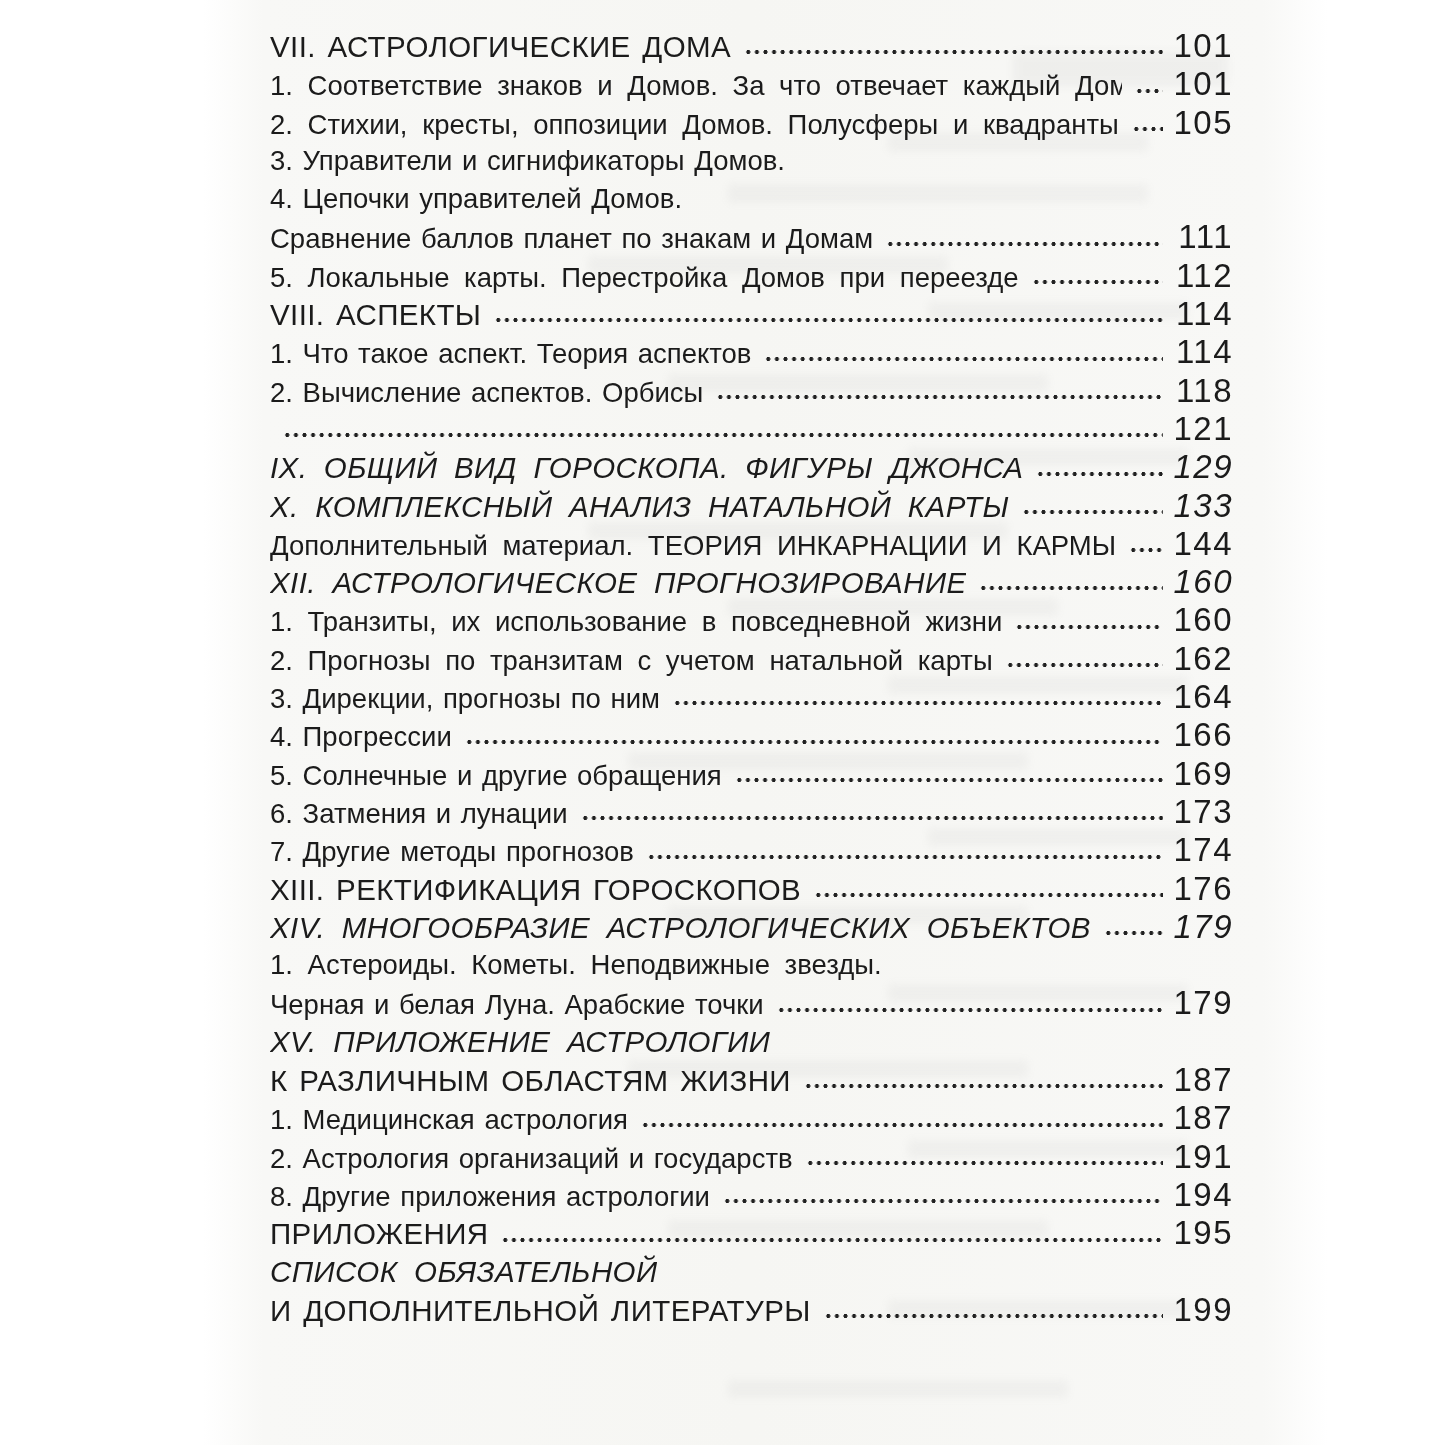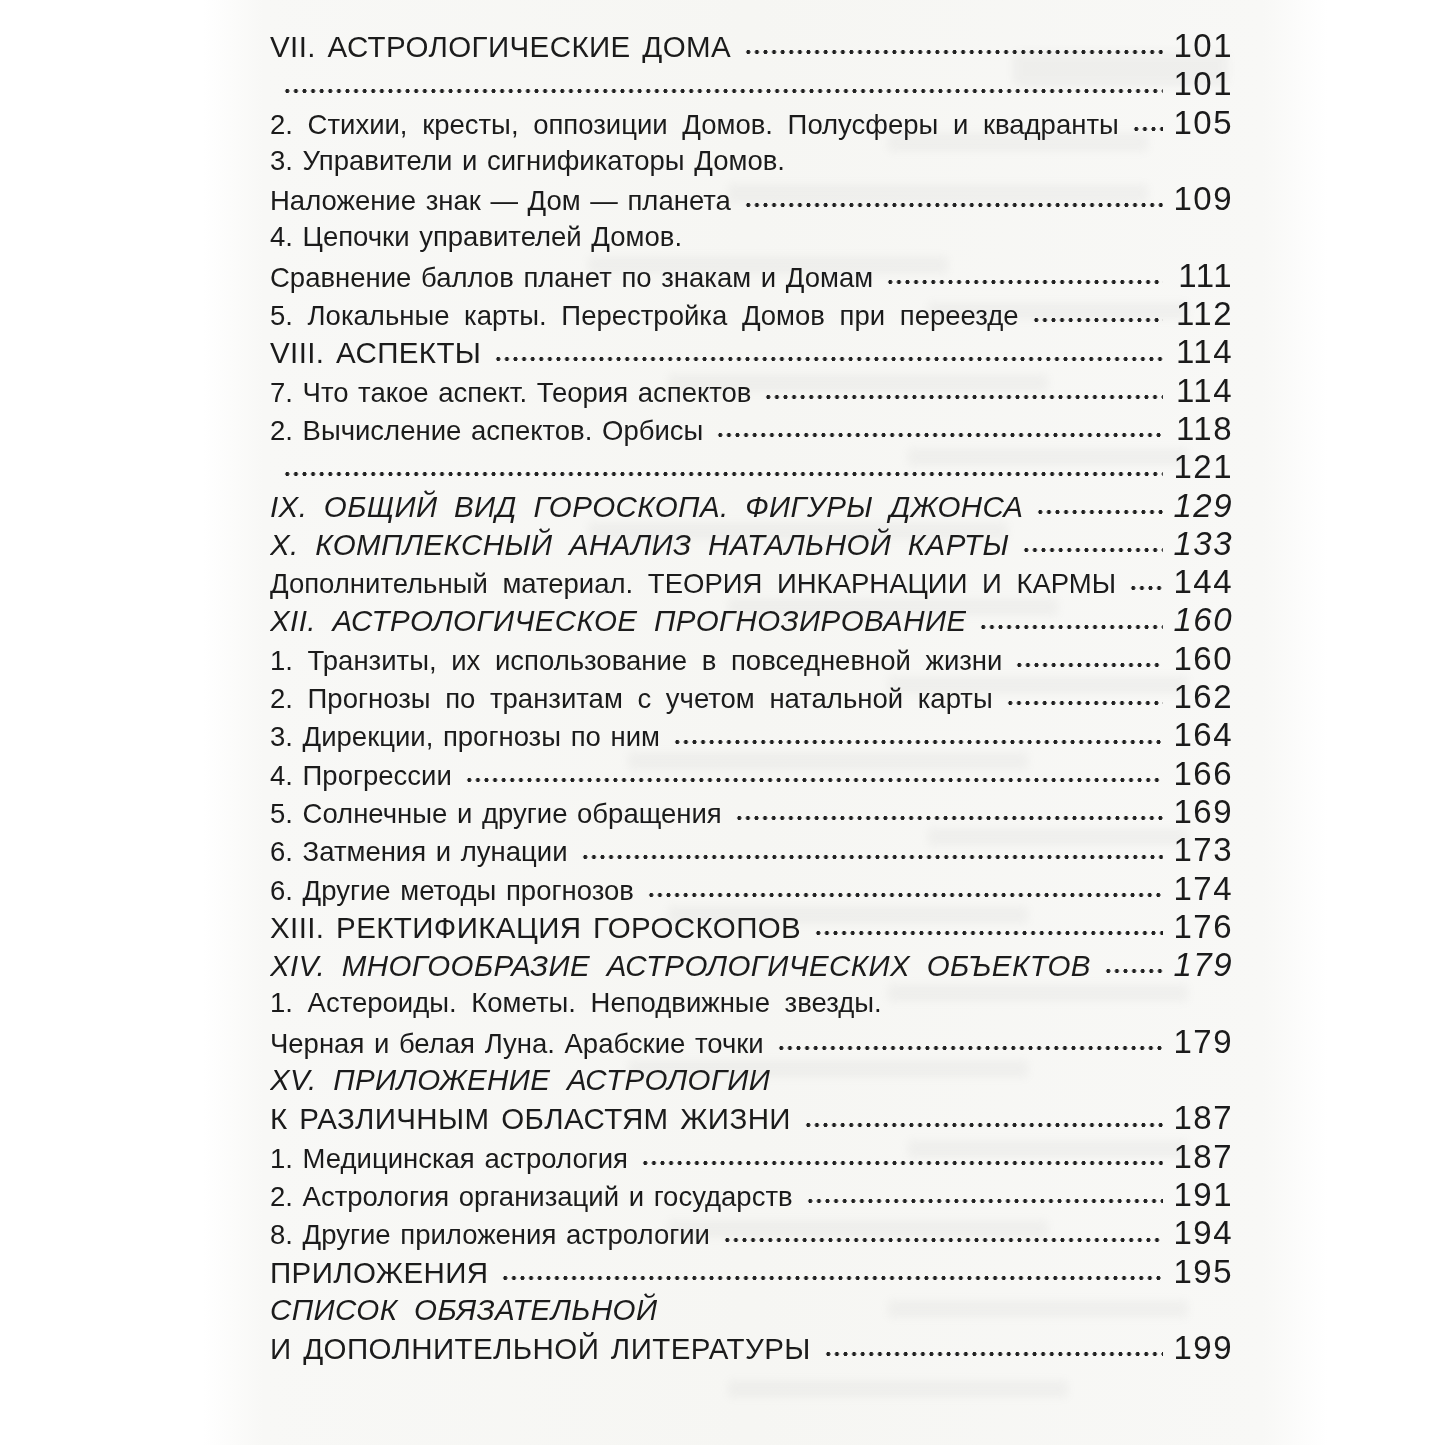--- a/index.html
+++ b/index.html
@@ -97,56 +97,52 @@
     <div class="ghost" style="left:700px;  top:1380px; width:340px; height:18px;"></div>
   </div>
 
   <div class="toc">
       <div class="row caps">
         <span class="label">VII. АСТРОЛОГИЧЕСКИЕ ДОМА</span>
         <span class="leader"></span>
         <span class="pagenum">101</span>
       </div>
       <div class="row body spread">
+        <span class="label">1. Соответствие знаков и Домов. За что отвечает каждый Дом</span>
         <span class="leader"></span>
         <span class="pagenum">101</span>
       </div>
       <div class="row body spread">
         <span class="label">2. Стихии, кресты, оппозиции Домов. Полусферы и квадранты</span>
         <span class="leader"></span>
         <span class="pagenum">105</span>
       </div>
       <div class="row body">
         <span class="label">3. Управители и сигнификаторы Домов.</span>
       </div>
       <div class="row body">
-        <span class="label">Наложение знак — Дом — планета</span>
-        <span class="leader"></span>
-        <span class="pagenum">109</span>
-      </div>
-      <div class="row body">
         <span class="label">4. Цепочки управителей Домов.</span>
       </div>
       <div class="row body">
         <span class="label">Сравнение баллов планет по знакам и Домам</span>
         <span class="leader"></span>
         <span class="pagenum">111</span>
       </div>
       <div class="row body spread">
         <span class="label">5. Локальные карты. Перестройка Домов при переезде</span>
         <span class="leader"></span>
         <span class="pagenum">112</span>
       </div>
       <div class="row caps">
         <span class="label">VIII. АСПЕКТЫ</span>
         <span class="leader"></span>
         <span class="pagenum">114</span>
       </div>
       <div class="row body">
-        <span class="label">7. Что такое аспект. Теория аспектов</span>
+        <span class="label">1. Что такое аспект. Теория аспектов</span>
         <span class="leader"></span>
         <span class="pagenum">114</span>
       </div>
       <div class="row body">
         <span class="label">2. Вычисление аспектов. Орбисы</span>
         <span class="leader"></span>
         <span class="pagenum">118</span>
       </div>
       <div class="row body spread">
         <span class="leader"></span>
@@ -196,21 +192,21 @@
         <span class="label">5. Солнечные и другие обращения</span>
         <span class="leader"></span>
         <span class="pagenum">169</span>
       </div>
       <div class="row body">
         <span class="label">6. Затмения и лунации</span>
         <span class="leader"></span>
         <span class="pagenum">173</span>
       </div>
       <div class="row body">
-        <span class="label">6. Другие методы прогнозов</span>
+        <span class="label">7. Другие методы прогнозов</span>
         <span class="leader"></span>
         <span class="pagenum">174</span>
       </div>
       <div class="row caps">
         <span class="label">XIII. РЕКТИФИКАЦИЯ ГОРОСКОПОВ</span>
         <span class="leader"></span>
         <span class="pagenum">176</span>
       </div>
       <div class="row caps spread">
         <span class="label">XIV. МНОГООБРАЗИЕ АСТРОЛОГИЧЕСКИХ ОБЪЕКТОВ</span>

